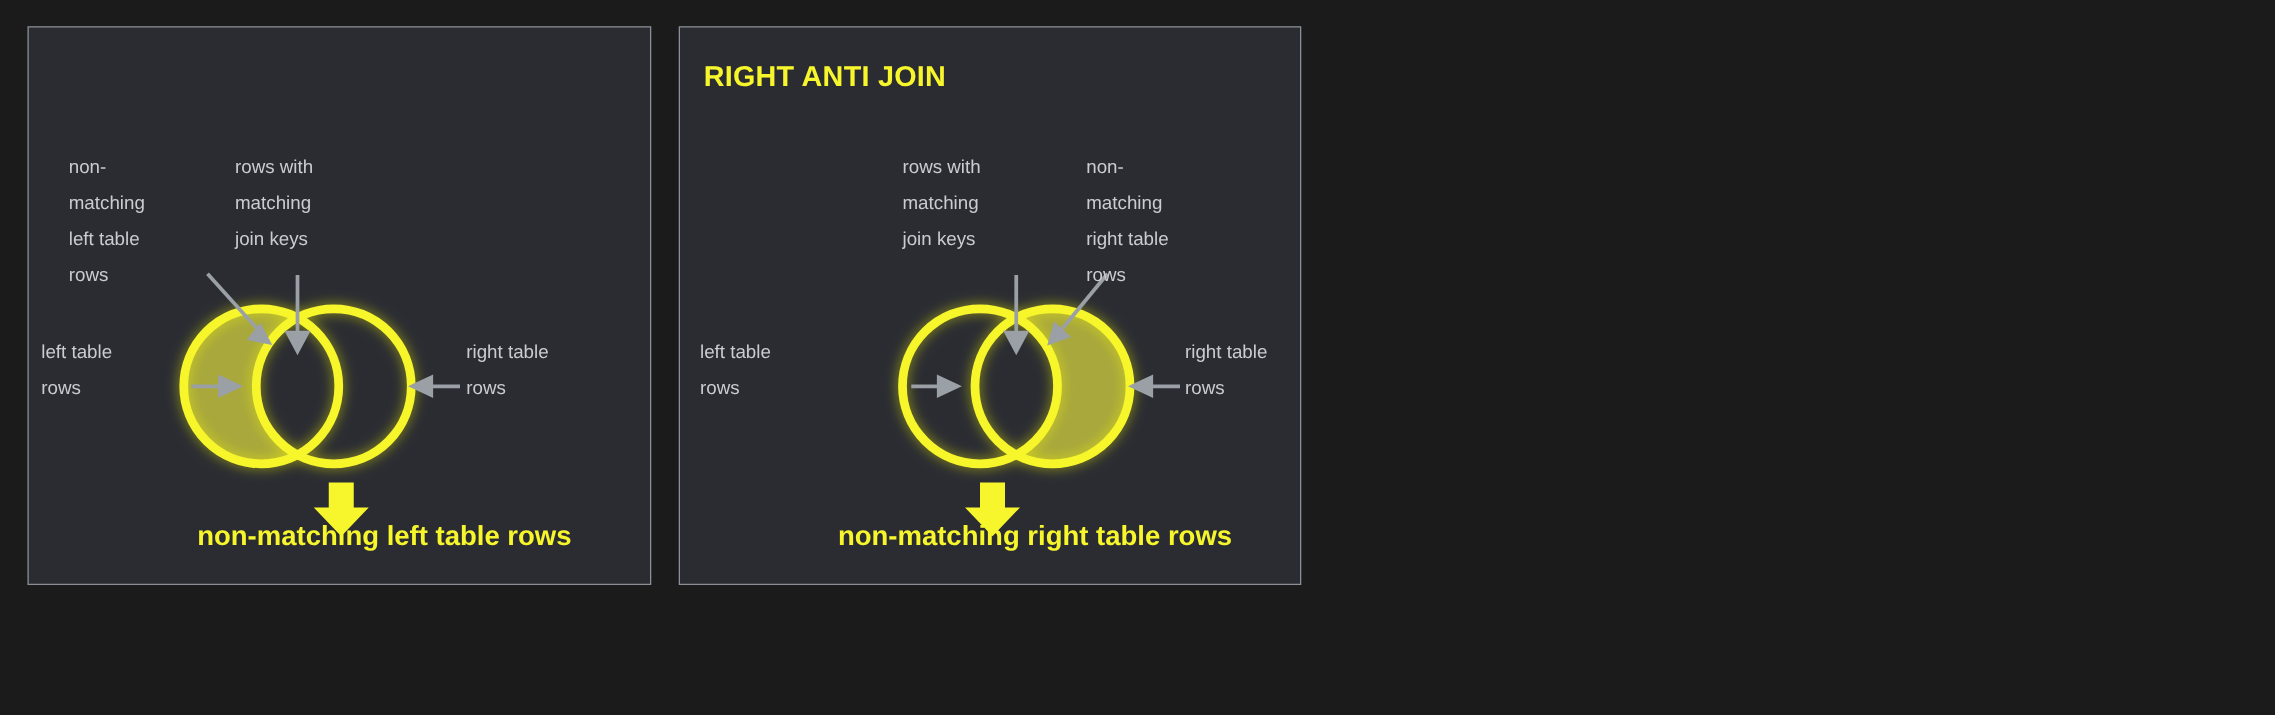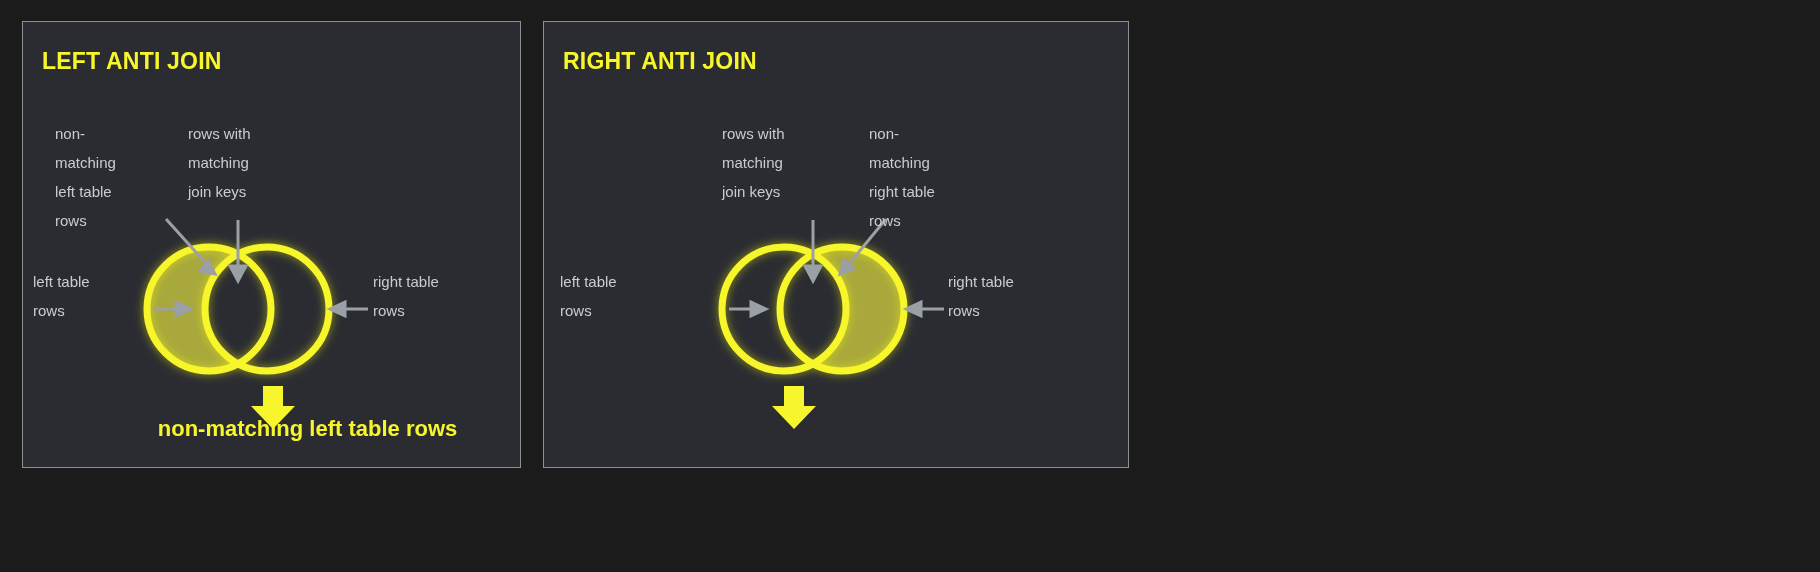--- a/index.html
+++ b/index.html
@@ -21,21 +21,21 @@
   }
   .panel {
     position: absolute;
     top: 21px;
     height: 447px;
     background: #2a2c32;
     border: 1px solid #8c8f96;
     box-sizing: border-box;
   }
   #panel-left  { left: 22px;  width: 499px; }
-  #panel-right { left: 543px; width: 586px; }
+  #panel-right { left: 543px; width: 498px; }
 
   .panel-title {
     position: absolute;
     top: 26px;
     left: 19px;
     font-size: 23px;
     font-weight: bold;
     color: #f7f62c;
     letter-spacing: 0.2px;
     white-space: nowrap;
@@ -71,21 +71,20 @@
     padding-left: 36px;
   }
 </style>
 </head>
 <body>
 
 <div class="stage">
 
   <div class="panel" id="panel-left">
 
-    <div class="panel-title">LEFT ANTI JOIN</div>
 
     <div class="venn-wrap">
       <svg class="venn-svg" width="499" height="447" viewBox="0 0 499 447">
         <defs>
           <filter id="glowL" x="-60%" y="-60%" width="220%" height="220%">
             <feGaussianBlur stdDeviation="5" result="b"></feGaussianBlur>
             <feColorMatrix in="b" type="matrix" values="1 0 0 0 0  1 0 0 0 0  0 0 0 0 0  0 0 0 0.55 0" result="g"></feColorMatrix>
             <feMerge>
               <feMergeNode in="g"></feMergeNode>
               <feMergeNode in="SourceGraphic"></feMergeNode>
@@ -204,15 +203,16 @@
 matching
 right table
 rows</div>
 
     <div class="anno" style="left:16px; top:245px; width:162px;">left table
 rows</div>
 
     <div class="anno" style="left:404px; top:245px; width:130px;">right table
 rows</div>
 
+    <div class="caption">non-matching right table rows</div>
   </div>
 
 </div>
 
 </body></html>

